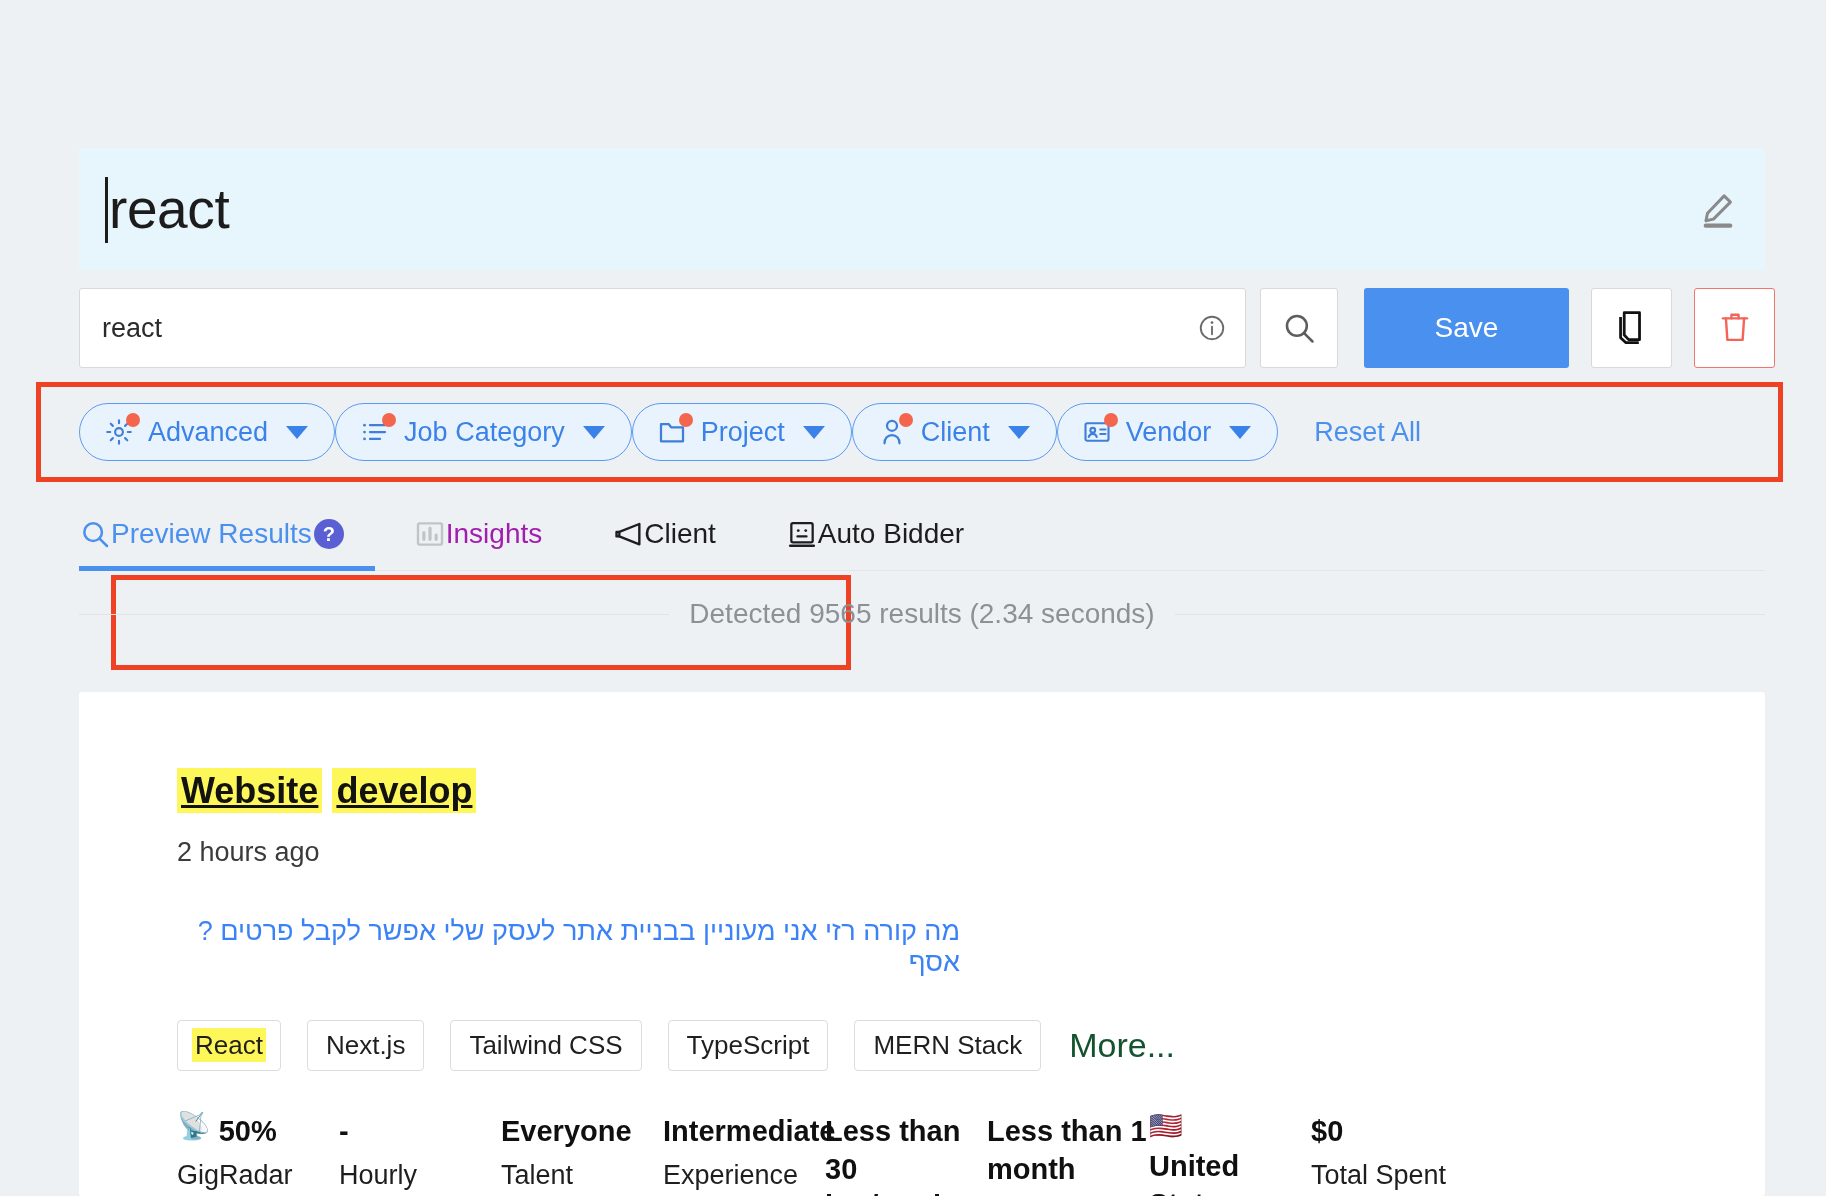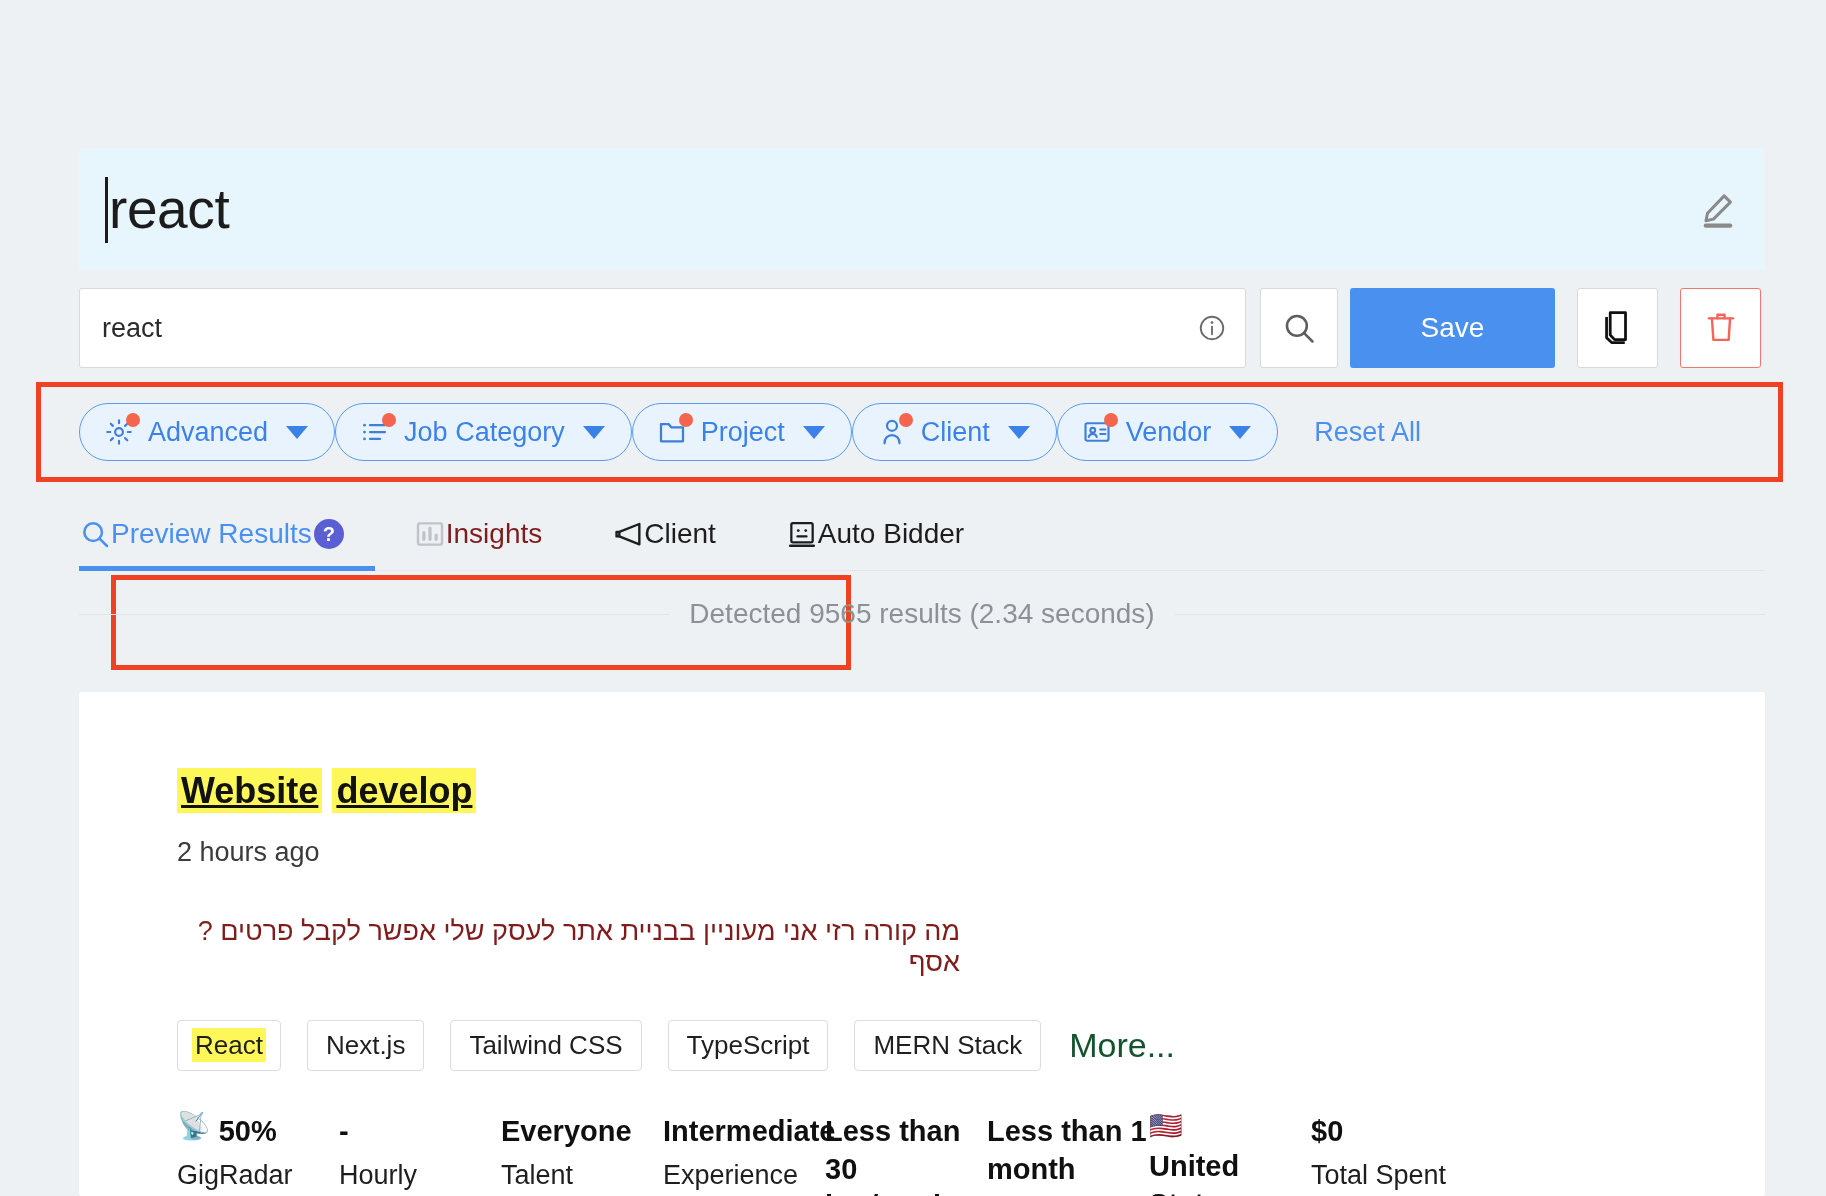--- a/index.html
+++ b/index.html
@@ -38,21 +38,21 @@
   .search-input-wrap .val { font-size: 27px; color: #2b2b2b; flex: 1; }
   .info-circle { width: 30px; height: 30px; color: #6b6b6b; }
   .info-circle svg { width: 30px; height: 30px; display: block; }
   .icon-btn {
     background: #fff; border: 1px solid #d9d9d9; border-radius: 3px;
     display: flex; align-items: center; justify-content: center;
   }
   .btn-search { flex: 0 0 78px; margin-left: 14px; }
   .btn-search svg { width: 36px; height: 36px; color: #5e5e5e; }
   .btn-save {
-    flex: 0 0 205px; margin-left: 12px; background: #4a90ee; border: none;
+    flex: 0 0 205px; margin-left: 26px; background: #4a90ee; border: none;
     border-radius: 3px; color: #fff; font-size: 28px;
     display: flex; align-items: center; justify-content: center; cursor: pointer;
     font-family: "Liberation Sans", sans-serif;
   }
   .btn-copy { flex: 0 0 81px; margin-left: 22px; }
   .btn-copy svg { width: 35px; height: 38px; color: #111; }
   .btn-trash {
     flex: 0 0 81px; margin-left: 22px; background: #fff;
     border: 1px solid #f0756a; border-radius: 3px;
     display: flex; align-items: center; justify-content: center;
@@ -93,21 +93,21 @@
   .tabs {
     position: absolute; left: 79px; top: 498px; height: 72px;
     display: flex; align-items: center; gap: 0;
   }
   .tab { display: flex; align-items: center; gap: 0; padding: 0 26px 0 0; cursor: pointer; }
   .tab + .tab { margin-left: 44px; }
   .tab-ico { width: 32px; height: 32px; display: block; flex: none; }
   .tab-label { font-size: 28px; white-space: nowrap; }
   .tab-active .tab-label { color: #4a90ee; }
   .tab-active .tab-ico { color: #4a90ee; }
-  .tab-disabled .tab-label { color: #7f1d1d; }
+  .tab-disabled .tab-label { color: #a21caf; }
   .tab-disabled .tab-ico { color: #c0c4c8; }
   .tab-normal .tab-label { color: #1d1d1d; }
   .tab-normal .tab-ico { color: #1d1d1d; }
   .help-badge {
     width: 30px; height: 30px; border-radius: 50%; background: #5b5fd4;
     color: #fff; font-size: 20px; font-weight: bold;
     display: flex; align-items: center; justify-content: center; margin-left: 2px;
   }
   .tab-underline {
     position: absolute; left: 79px; top: 566px; width: 296px; height: 5px; background: #4a90ee;
@@ -131,21 +131,21 @@
   
   .job-card {
     position: absolute; left: 79px; top: 692px; width: 1686px; height: 504px;
     background: #fff; border-radius: 3px;
   }
   .job-inner { padding: 76px 0 0 98px; }
   .job-title { font-size: 36px; color: #121212; font-weight: 700; line-height: 1.25; }
   .hl { background: #fdf75a; padding: 2px 4px; text-decoration: underline; }
   .job-time { font-size: 27px; color: #3b3b3b; margin-top: 24px; }
   .job-desc {
-    font-size: 27px; color: #7f1d1d; margin-top: 48px;
+    font-size: 27px; color: #3b82f6; margin-top: 48px;
     direction: rtl; text-align: right; width: 783px;
   }
   .skill-row { display: flex; align-items: center; gap: 26px; margin-top: 42px; }
   .skill-tag {
     border: 1px solid #dcdcdc; border-radius: 4px; background: #fff;
     padding: 9px 18px; font-size: 26px; color: #1f1f1f; white-space: nowrap; cursor: pointer;
   }
   .skill-tag.marked { padding: 9px 14px; }
   .skill-tag.marked span { background: #fdf75a; padding: 2px 3px; }
   .more-link { font-size: 34px; color: #14532d; margin-left: 2px; cursor: pointer; }

